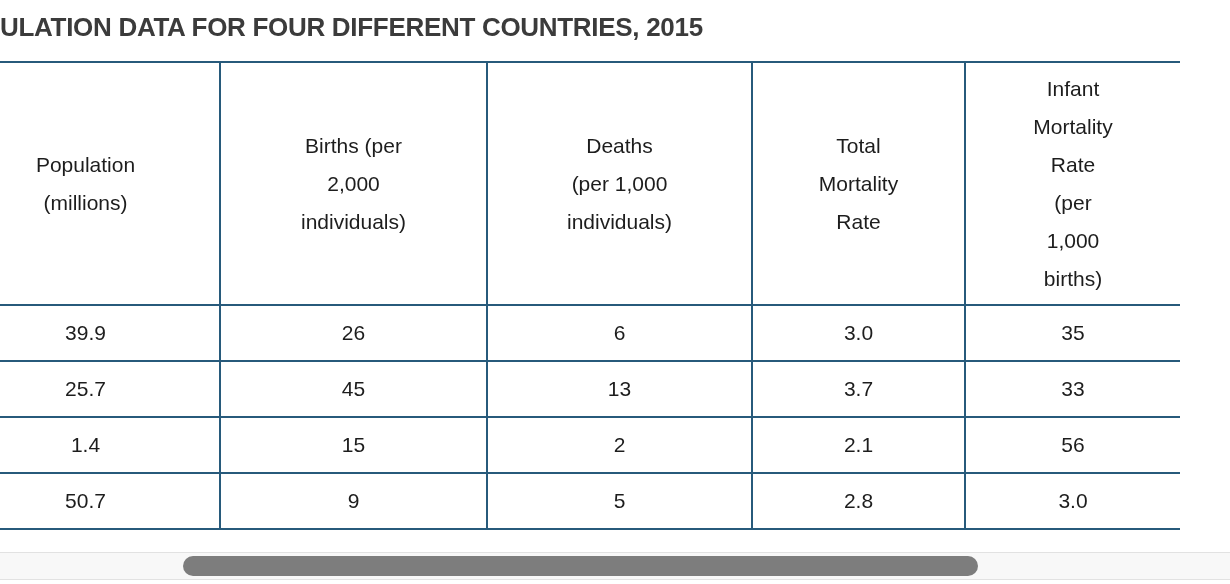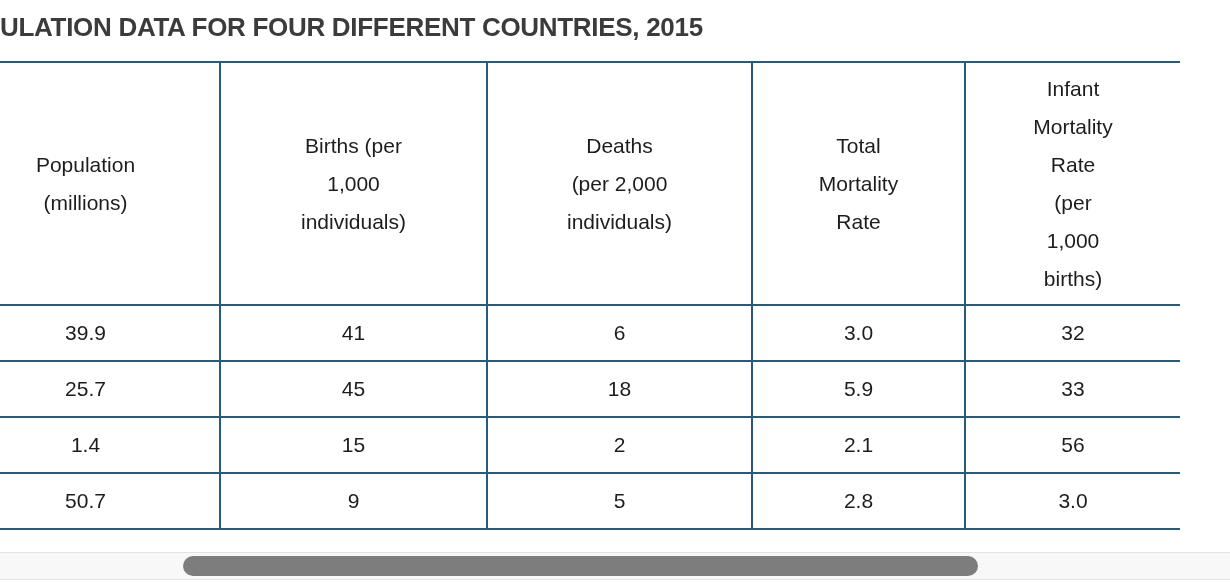--- a/index.html
+++ b/index.html
@@ -97,49 +97,49 @@
       <col style="width:267px">
       <col style="width:265px">
       <col style="width:213px">
       <col style="width:215px">
     </colgroup>
     <thead>
       <tr>
         <th>Population
 (millions)</th>
         <th>Births (per
-1,000
+2,000
 individuals)</th>
         <th>Deaths
-(per 2,000
+(per 1,000
 individuals)</th>
         <th>Total
 Mortality
 Rate</th>
         <th>Infant
 Mortality
 Rate
 (per
 1,000
 births)</th>
       </tr>
     </thead>
     <tbody>
       <tr>
         <td>39.9</td>
-        <td>41</td>
+        <td>26</td>
         <td>6</td>
         <td>3.0</td>
-        <td>32</td>
+        <td>35</td>
       </tr>
       <tr>
         <td>25.7</td>
         <td>45</td>
-        <td>18</td>
-        <td>5.9</td>
+        <td>13</td>
+        <td>3.7</td>
         <td>33</td>
       </tr>
       <tr>
         <td>1.4</td>
         <td>15</td>
         <td>2</td>
         <td>2.1</td>
         <td>56</td>
       </tr>
       <tr>

